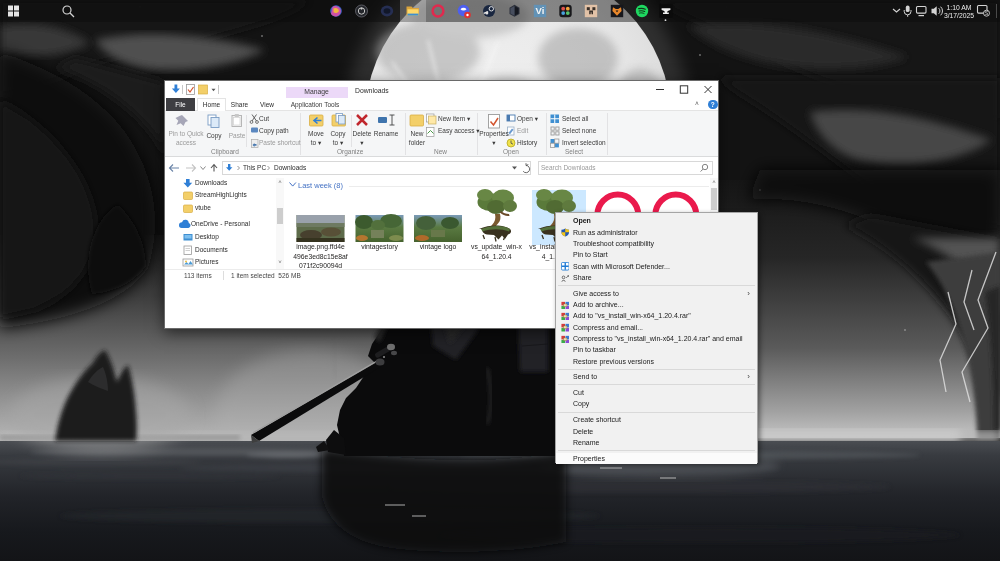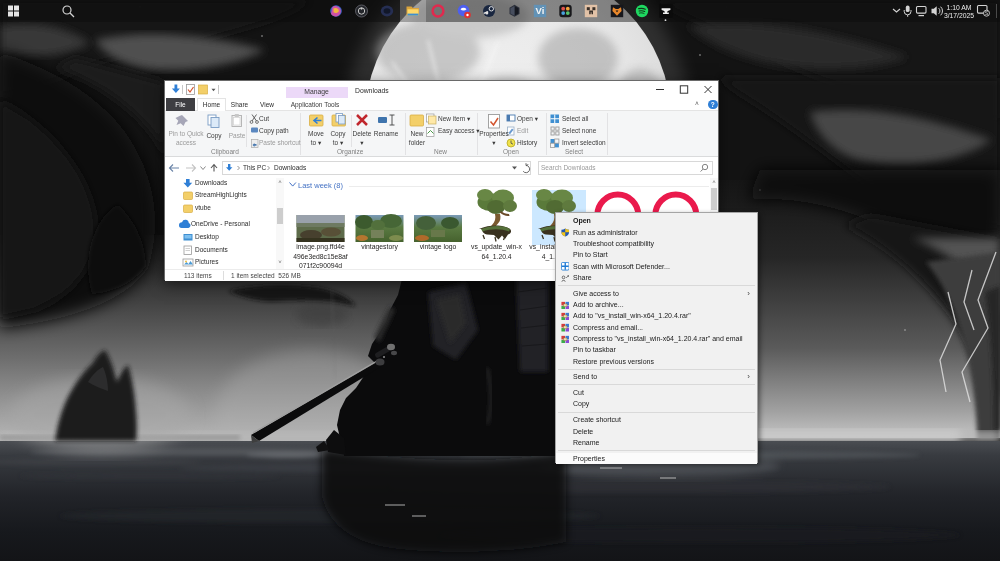--- a/index.html
+++ b/index.html
@@ -2,21 +2,21 @@
 <html><head>
 <meta charset="utf-8">
 <style>
   * { margin:0; padding:0; box-sizing:border-box; }
   html,body { width:1000px; height:561px; overflow:hidden; background:#0f0f0f;
     font-family:"Liberation Sans", sans-serif; }
   .abs { position:absolute; }
   #wall { position:absolute; left:0; top:0; }
   #taskbar { position:absolute; left:0; top:0; width:1000px; height:22px;
     background:rgba(10,10,12,0.45); z-index:50; }
-  #win { position:absolute; left:164px; top:80px; width:555px; height:200px;
+  #win { position:absolute; left:164px; top:80px; width:555px; height:249px;
     background:#fff; border:1px solid #6a6a6a; z-index:60; font-size:7px; color:#2b2b2b;
     box-shadow:0 4px 14px rgba(0,0,0,0.55); }
   #menu { position:absolute; left:555px; top:212px; width:203px; height:251px;
     background:#f1f1f1; border:1px solid #a5a5a5; z-index:80;
     box-shadow:2px 2px 5px rgba(0,0,0,0.45); font-size:7px; color:#1a1a1a; }
   .mi { position:relative; height:11.35px; line-height:11.35px; padding-left:17px; white-space:nowrap; }
   .msep { height:1px; background:#d9d9d9; margin:1.7px 2px; }
   .mi .ar { position:absolute; right:7px; top:0; font-size:8px; color:#444; }
   .mic { position:absolute; left:4.5px; top:1.6px; width:8.5px; height:8.5px; }
 </style>

